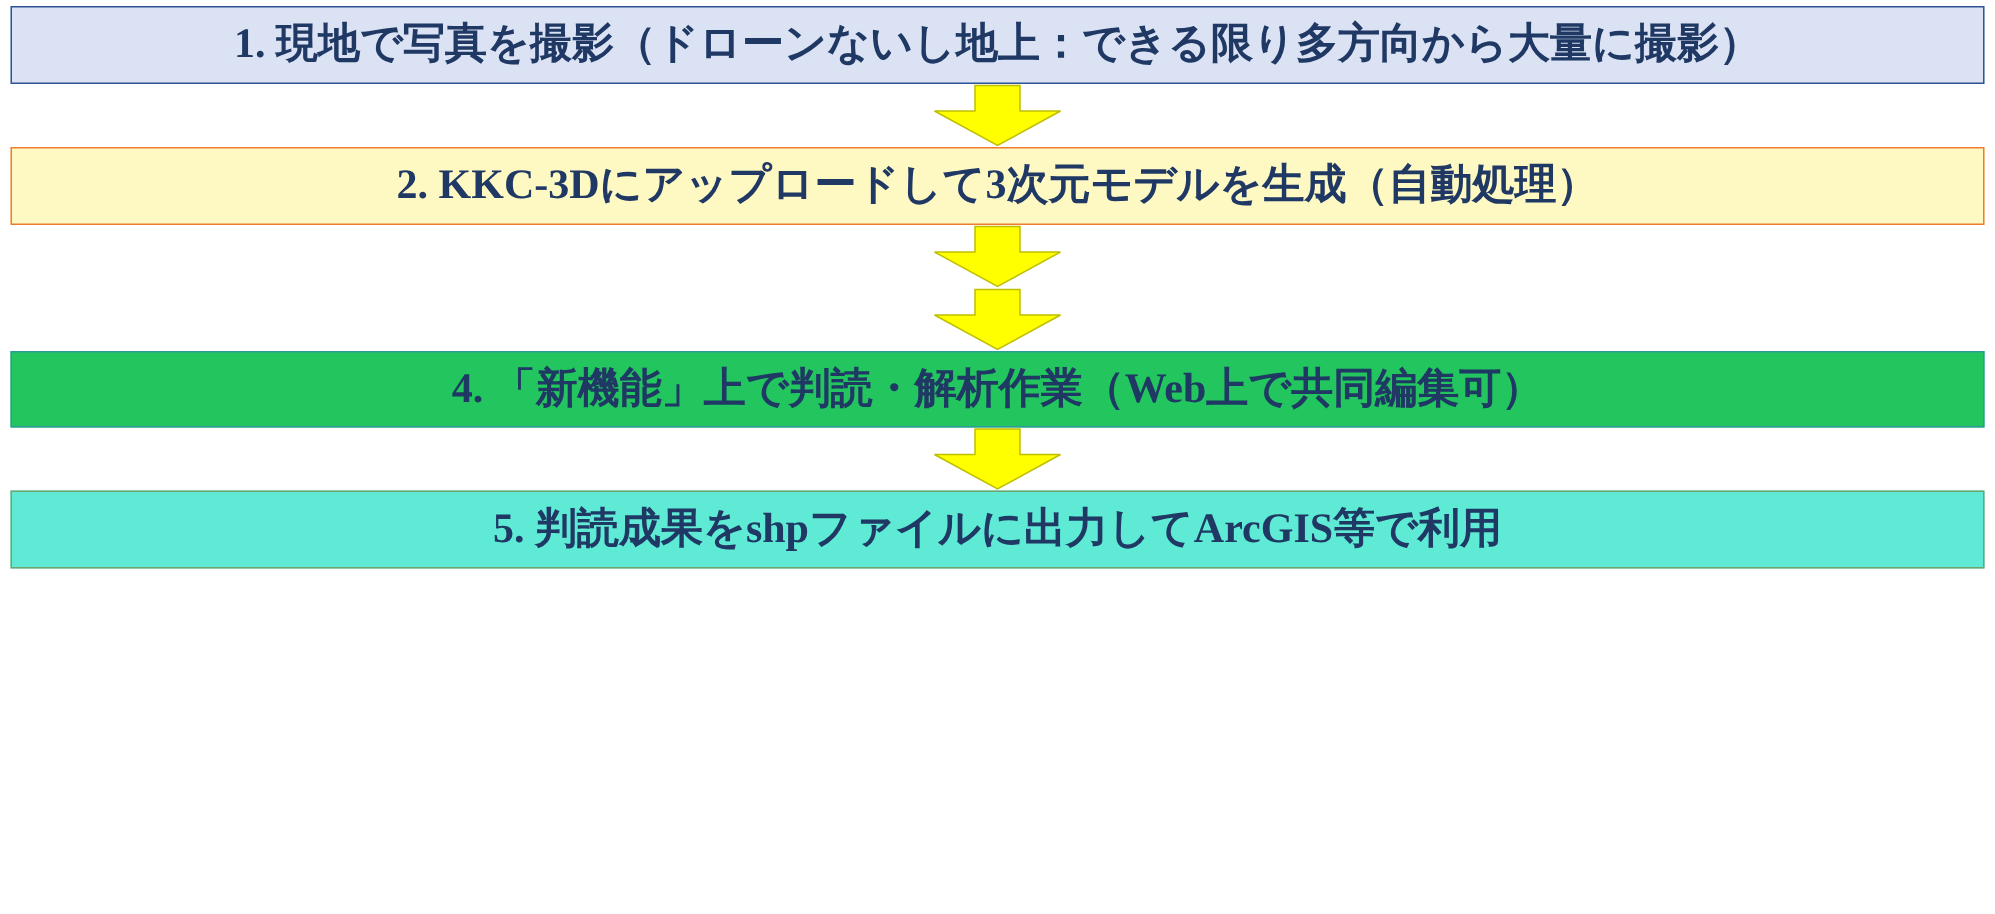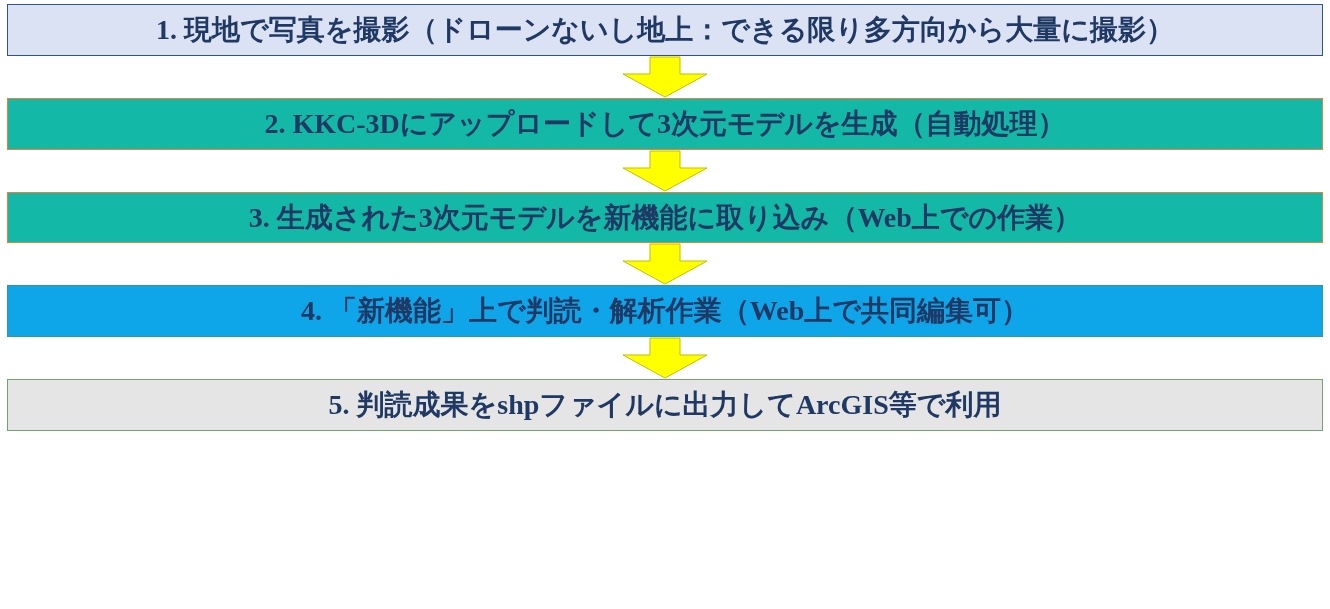--- a/index.html
+++ b/index.html
@@ -28,23 +28,23 @@
     color: #1f3864;
     line-height: 1.35;
     padding: 6px 8px;
     display: flex;
     flex-direction: row;
     justify-content: center;
     align-items: center;
   }
   .step .line { white-space: nowrap; }
   .bg-blue   { background: #dae2f3; border-color: #2f5496; }
-  .bg-orange { background: #14b8a6; border-color: #ed7d31; }
-  .bg-teal   { background: #0ea5e9; border-color: #2e9b9b; }
-  .bg-green  { background: #e5e5e5; border-color: #6fa66f; align-items: center; }
+  .bg-orange { background: #fef9c3; border-color: #ed7d31; }
+  .bg-teal   { background: #22c55e; border-color: #2e9b9b; }
+  .bg-green  { background: #5eead4; border-color: #6fa66f; align-items: center; }
   .arrow-wrap {
     height: 42px;
     display: flex;
     align-items: center;
     justify-content: center;
   }
   .arrow-svg { display: block; }
 </style>
 </head>
 <body>
@@ -59,23 +59,20 @@
       </svg>
     </div>
     <div class="step bg-orange">
       <div class="line">2. KKC-3Dにアップロードして3次元モデルを生成（自動処理）</div>
     </div>
     <div class="arrow-wrap">
       <svg width="86" height="42" viewBox="0 0 86 42" class="arrow-svg">
         <path d="M28 1 H58 V18 H85 L43 41 L1 18 H28 Z" fill="#ffff00" stroke="#bfbf00" stroke-width="1"></path>
       </svg>
     </div>
-    <div class="step bg-orange">
-      <div class="line">3. 生成された3次元モデルを新機能に取り込み（Web上での作業）</div>
-    </div>
     <div class="arrow-wrap">
       <svg width="86" height="42" viewBox="0 0 86 42" class="arrow-svg">
         <path d="M28 1 H58 V18 H85 L43 41 L1 18 H28 Z" fill="#ffff00" stroke="#bfbf00" stroke-width="1"></path>
       </svg>
     </div>
     <div class="step bg-teal">
       <div class="line">4. 「新機能」上で判読・解析作業（Web上で共同編集可）</div>
     </div>
     <div class="arrow-wrap">
       <svg width="86" height="42" viewBox="0 0 86 42" class="arrow-svg">

